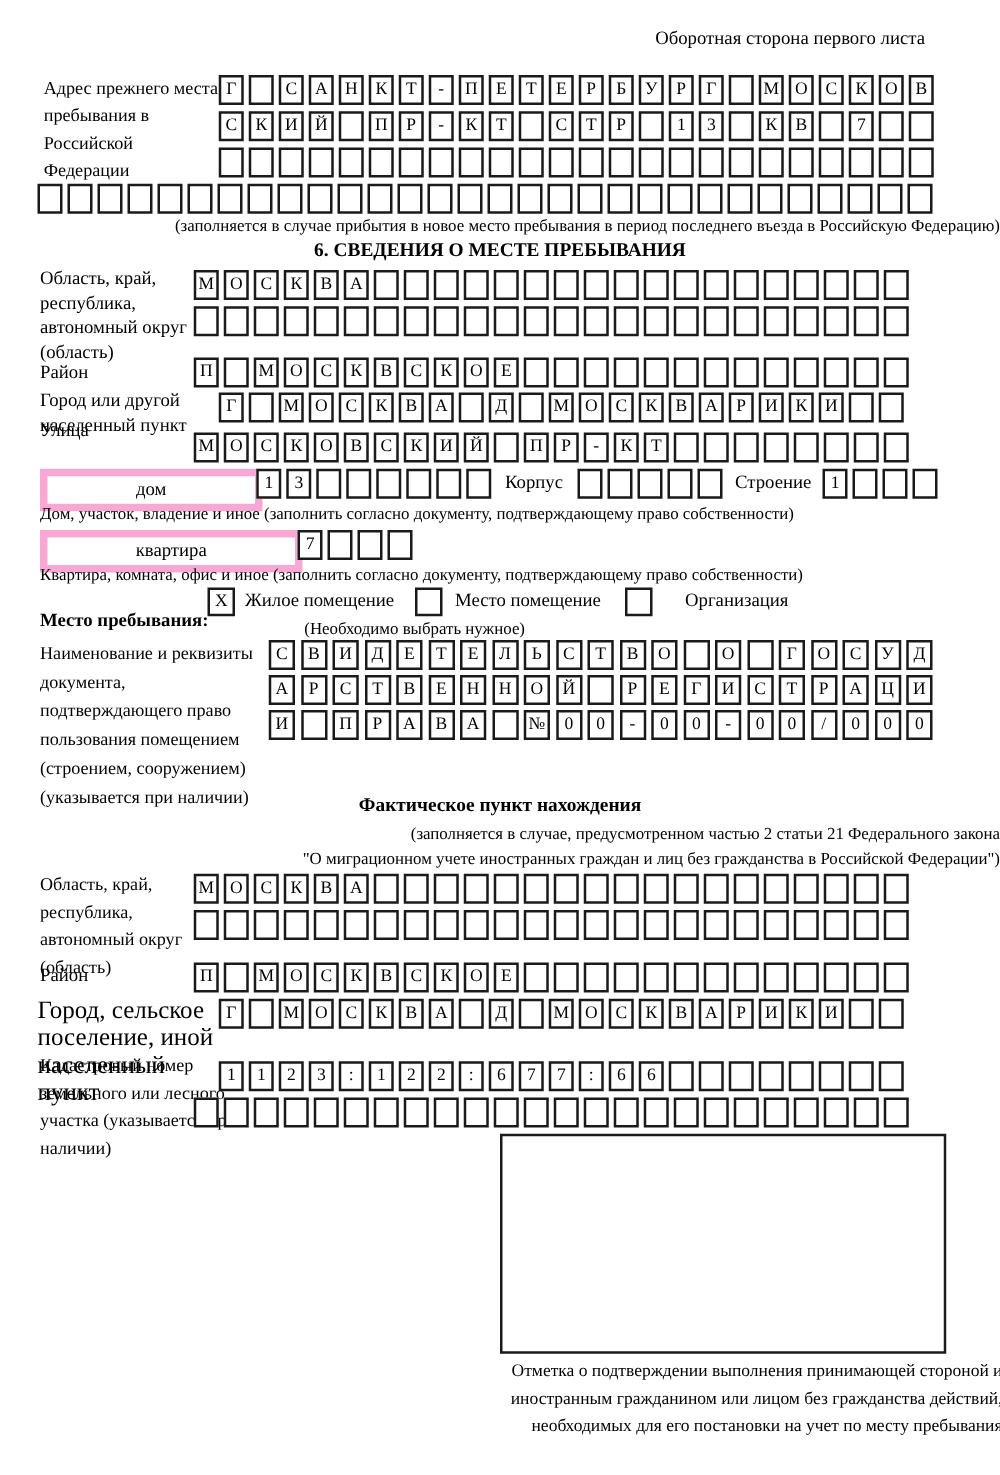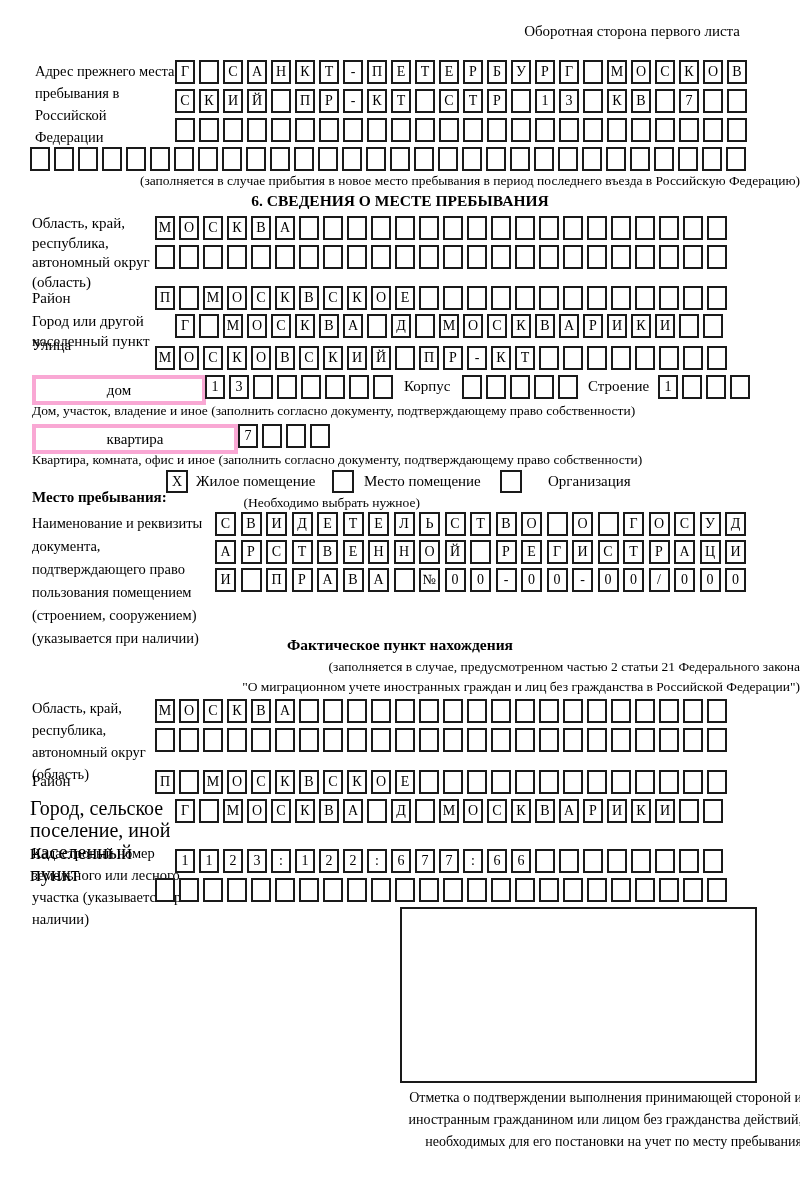--- a/index.html
+++ b/index.html
@@ -14,21 +14,21 @@
   .note{font-size:13.5px;}
   .center{text-align:right;}
   .right{text-align:right;}
   .cellrow{position:absolute;display:flex;}
   .cell{
     flex:none;width:16px;height:20px;border:2px solid #1a1a1a;margin-right:4px;
     background:#fff;text-align:center;font-size:14px;line-height:20px;
   }
   .wide .cell{width:17px;margin-right:4.5px;}
   .wbox{
-    position:absolute;border:4px solid #f9a8d4;height:22px;background:#fff;
+    position:absolute;border:6px solid #f9a8d4;height:22px;background:#fff;
     text-align:center;font-size:15px;line-height:22px;
   }
   .cbox{
     position:absolute;width:18px;height:19px;border:2px solid #1a1a1a;background:#fff;
     text-align:center;font-size:14px;line-height:19px;
   }
   .stamp{position:absolute;border:2px solid #1a1a1a;background:#fff;}
   .h-title{position:absolute;left:0;width:100%;text-align:center;font-weight:bold;font-size:15.5px;}
 </style>
 </head>

